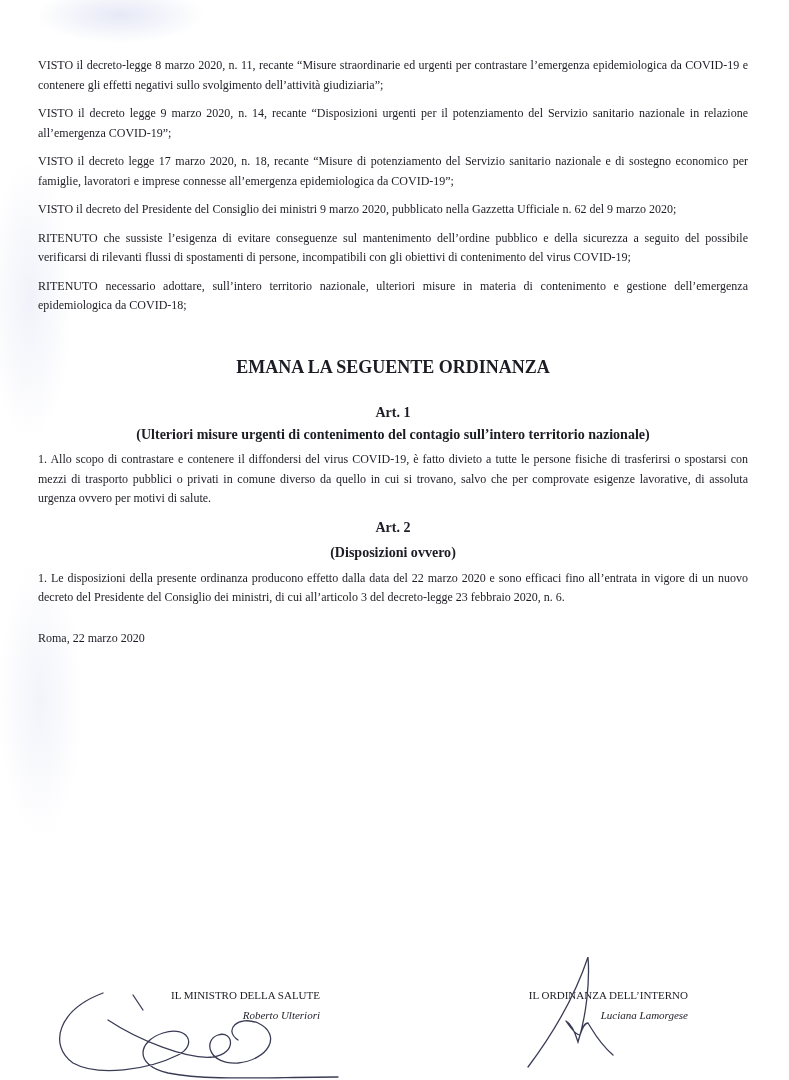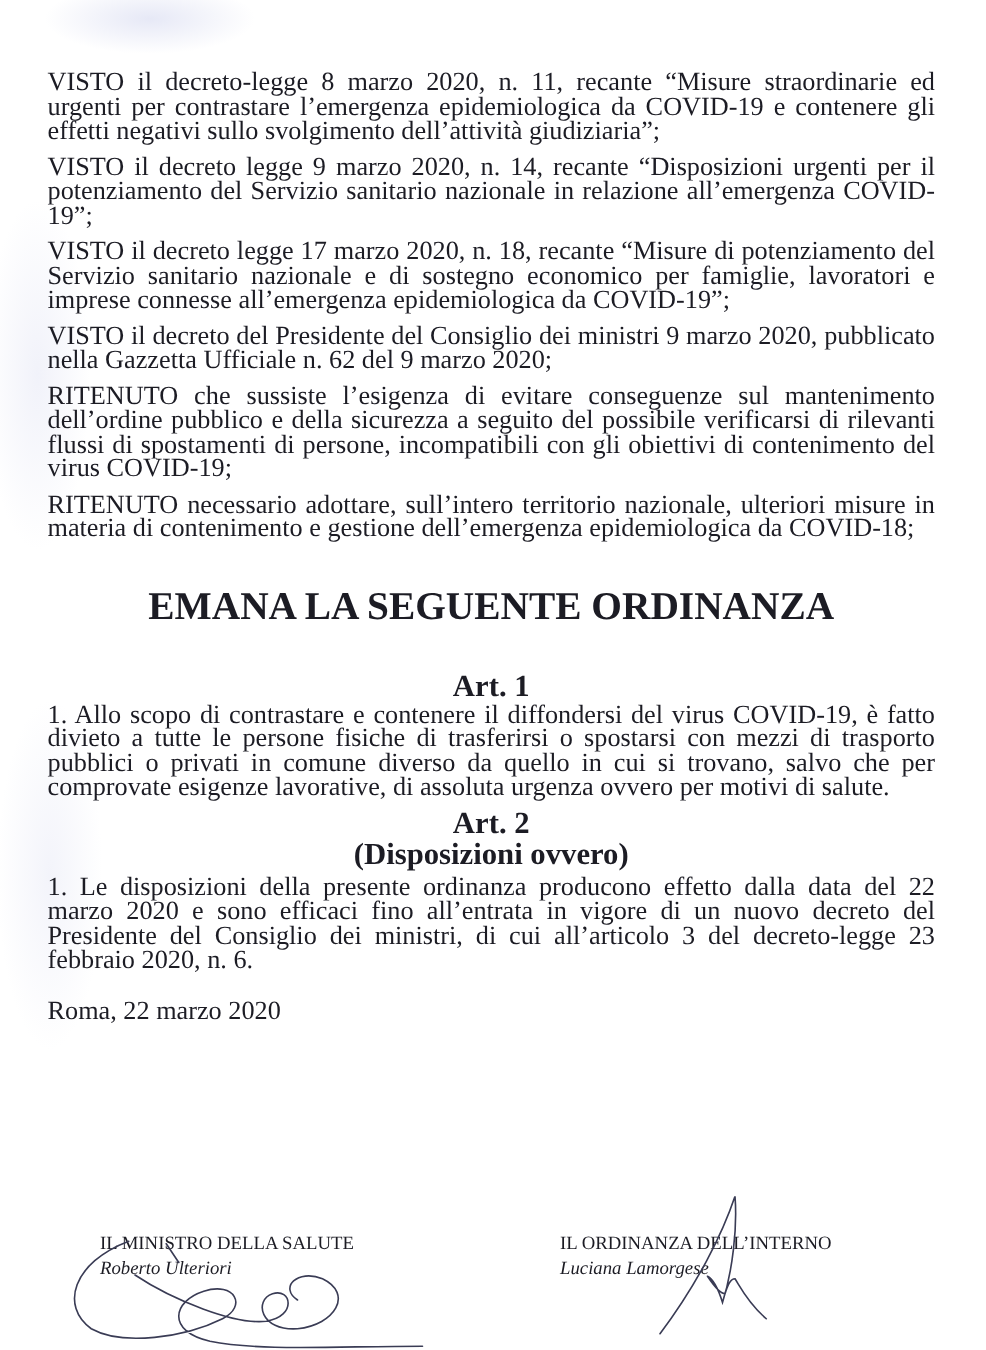--- a/index.html
+++ b/index.html
@@ -24,55 +24,55 @@
         radial-gradient(ellipse 120px 40px at 120px 15px, rgba(200,205,235,0.45), rgba(255,255,255,0) 70%),
         radial-gradient(ellipse 60px 200px at 30px 300px, rgba(215,218,240,0.35), rgba(255,255,255,0) 70%),
         radial-gradient(ellipse 60px 200px at 40px 700px, rgba(215,218,240,0.3), rgba(255,255,255,0) 70%);
       pointer-events: none;
     }
     .page {
       position: absolute;
       left: 38px;
       top: 56px;
       width: 710px;
-      font-size: 21px;
+      font-size: 12px;
       line-height: 19.5px;
     }
     .para {
       margin: 0 0 9px 0;
       text-align: justify;
     }
     .heading {
       text-align: center;
       font-weight: bold;
       margin: 0;
     }
     .emana {
       margin-top: 42px;
-      margin-bottom: 46px;
+      margin-bottom: 26px;
     }
     .art-title { margin-top: 16px; margin-bottom: 2px; }
     .art-subtitle { margin-bottom: 6px; }
     .art2-title { margin-top: 4px; margin-bottom: 6px; }
     .place-date {
       margin-top: 21px;
       margin-bottom: 0;
     }
     .signatures {
       position: absolute;
       left: 38px;
       top: 985px;
       width: 710px;
       height: 95px;
     }
     .sig-block {
       position: absolute;
       top: 0;
-      text-align: left;
-      font-size: 15px;
+      text-align: right;
+      font-size: 11px;
       line-height: 20px;
     }
     .sig-left { left: 42px; width: 240px; }
     .sig-right { left: 410px; width: 240px; }
     .sig-name { font-style: italic; }
     .scribble {
       position: absolute;
       pointer-events: none;
     }
   </style>
@@ -85,20 +85,21 @@
   <p class="para">VISTO il decreto-legge 8 marzo 2020, n. 11, recante “Misure straordinarie ed urgenti per contrastare l’emergenza epidemiologica da COVID-19 e contenere gli effetti negativi sullo svolgimento dell’attività giudiziaria”;</p>
   <p class="para">VISTO il decreto legge 9 marzo 2020, n. 14, recante “Disposizioni urgenti per il potenziamento del Servizio sanitario nazionale in relazione all’emergenza COVID-19”;</p>
   <p class="para">VISTO il decreto legge 17 marzo 2020, n. 18, recante “Misure di potenziamento del Servizio sanitario nazionale e di sostegno economico per famiglie, lavoratori e imprese connesse all’emergenza epidemiologica da COVID-19”;</p>
   <p class="para">VISTO il decreto del Presidente del Consiglio dei ministri 9 marzo 2020, pubblicato nella Gazzetta Ufficiale n. 62 del 9 marzo 2020;</p>
   <p class="para">RITENUTO che sussiste l’esigenza di evitare conseguenze sul mantenimento dell’ordine pubblico e della sicurezza a seguito del possibile verificarsi di rilevanti flussi di spostamenti di persone, incompatibili con gli obiettivi di contenimento del virus COVID-19;</p>
   <p class="para">RITENUTO necessario adottare, sull’intero territorio nazionale, ulteriori misure in materia di contenimento e gestione dell’emergenza epidemiologica da COVID-18;</p>
 
   <h2 class="heading emana">EMANA LA SEGUENTE ORDINANZA</h2>
 
   <h3 class="heading art-title">Art. 1</h3>
+  <h3 class="heading art-subtitle">(Ulteriori misure urgenti di contenimento del contagio sull’intero territorio nazionale)</h3>
   <p class="para">1. Allo scopo di contrastare e contenere il diffondersi del virus COVID-19, è fatto divieto a tutte le persone fisiche di trasferirsi o spostarsi con mezzi di trasporto pubblici o privati in comune diverso da quello in cui si trovano, salvo che per comprovate esigenze lavorative, di assoluta urgenza ovvero per motivi di salute.</p>
 
   <h3 class="heading art2-title">Art. 2</h3>
   <h3 class="heading art-subtitle">(Disposizioni ovvero)</h3>
   <p class="para">1. Le disposizioni della presente ordinanza producono effetto dalla data del 22 marzo 2020 e sono efficaci fino all’entrata in vigore di un nuovo decreto del Presidente del Consiglio dei ministri, di cui all’articolo 3 del decreto-legge 23 febbraio 2020, n. 6.</p>
 
   <p class="para place-date">Roma, 22 marzo 2020</p>
 </div>
 
 <div class="signatures">

